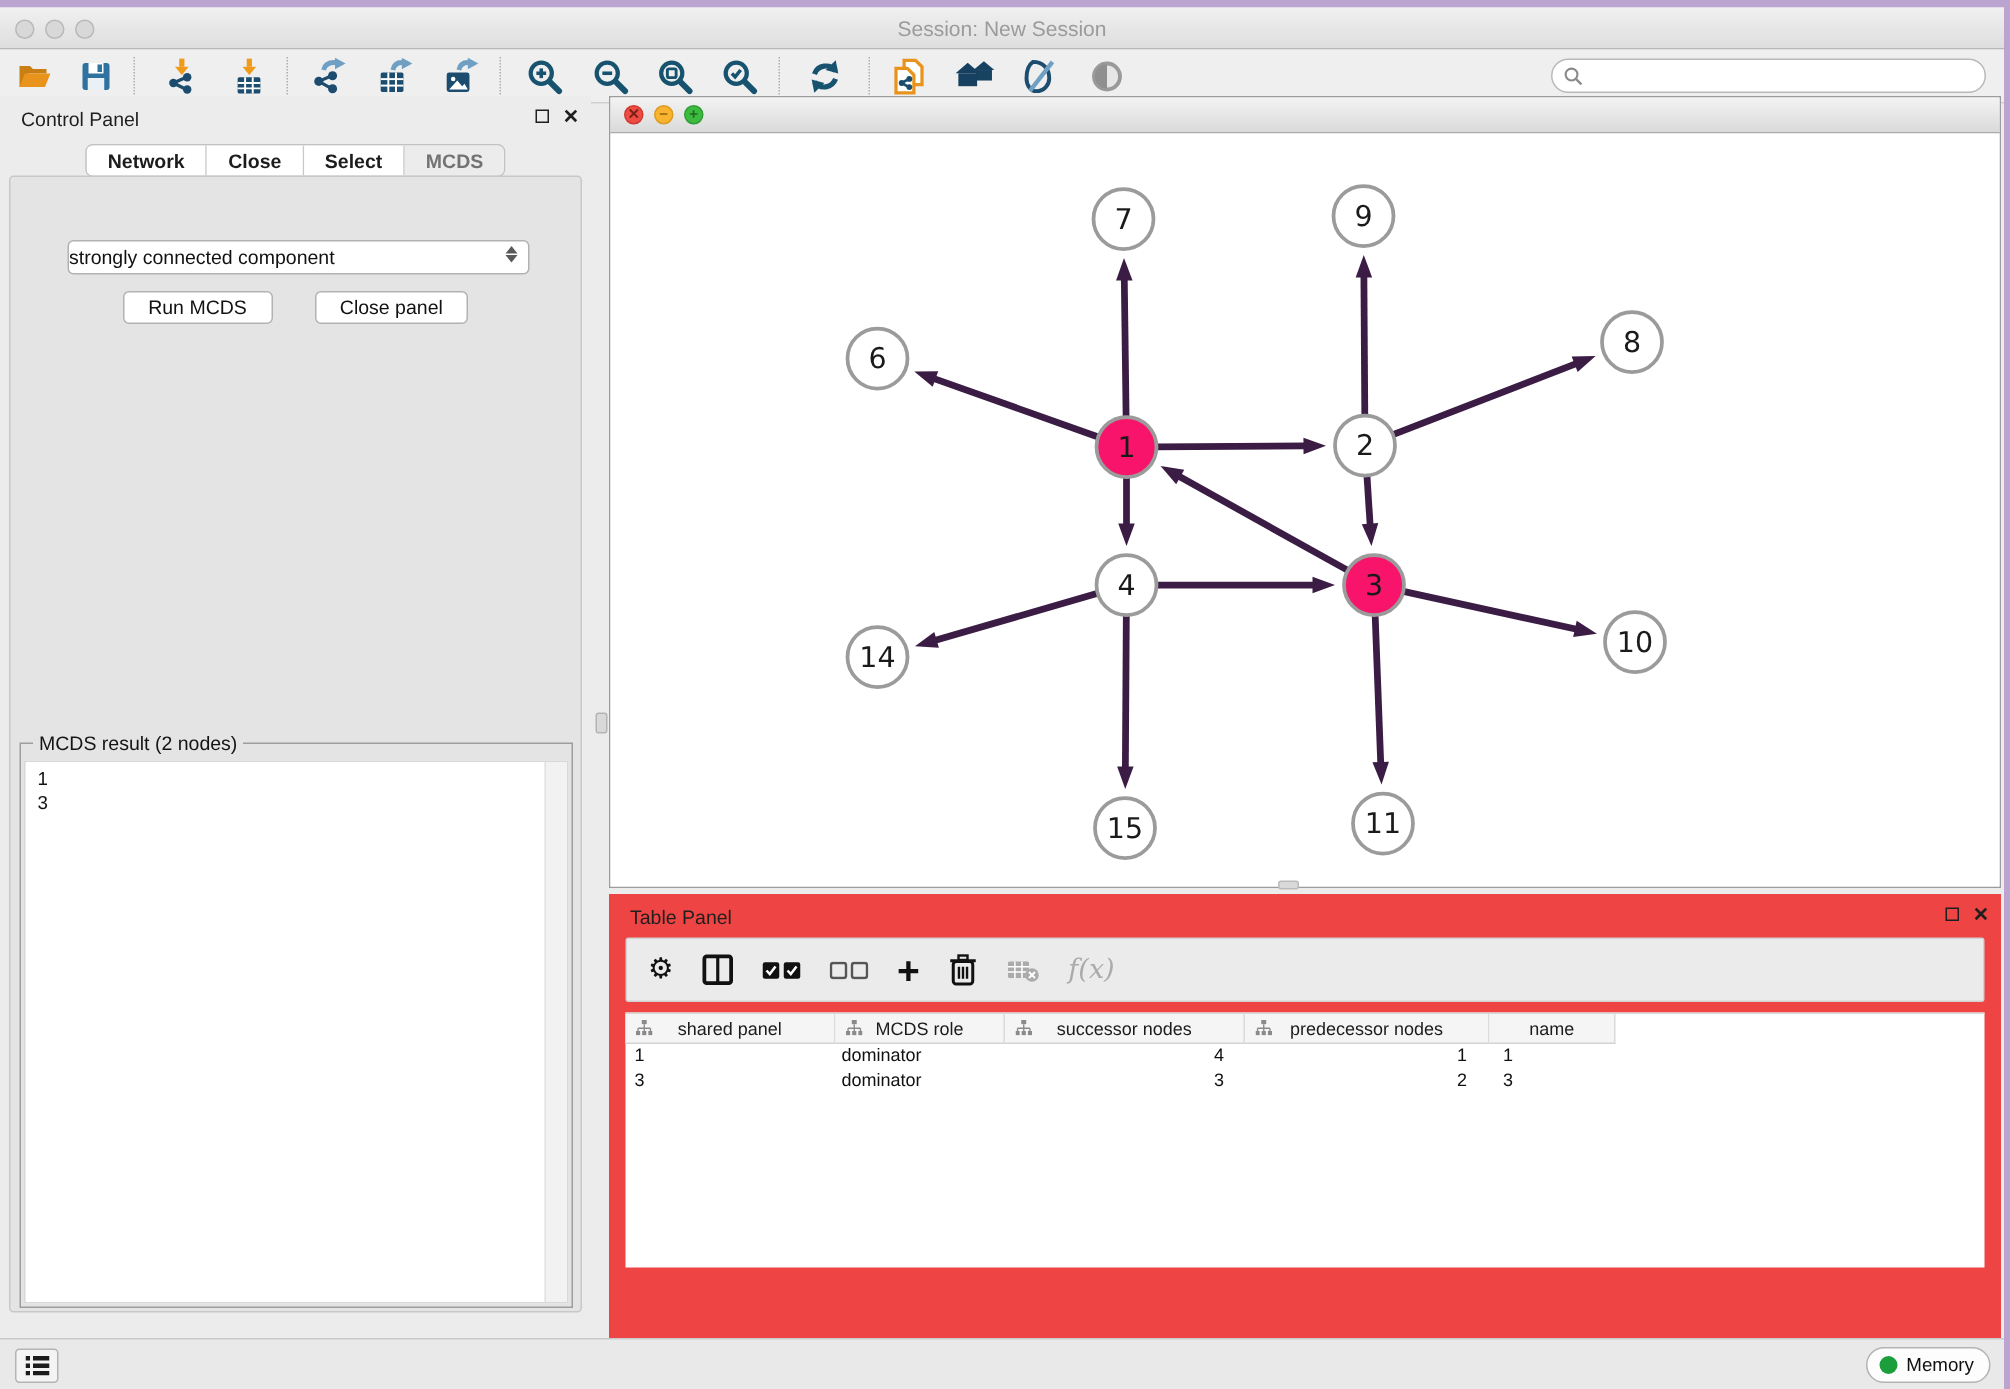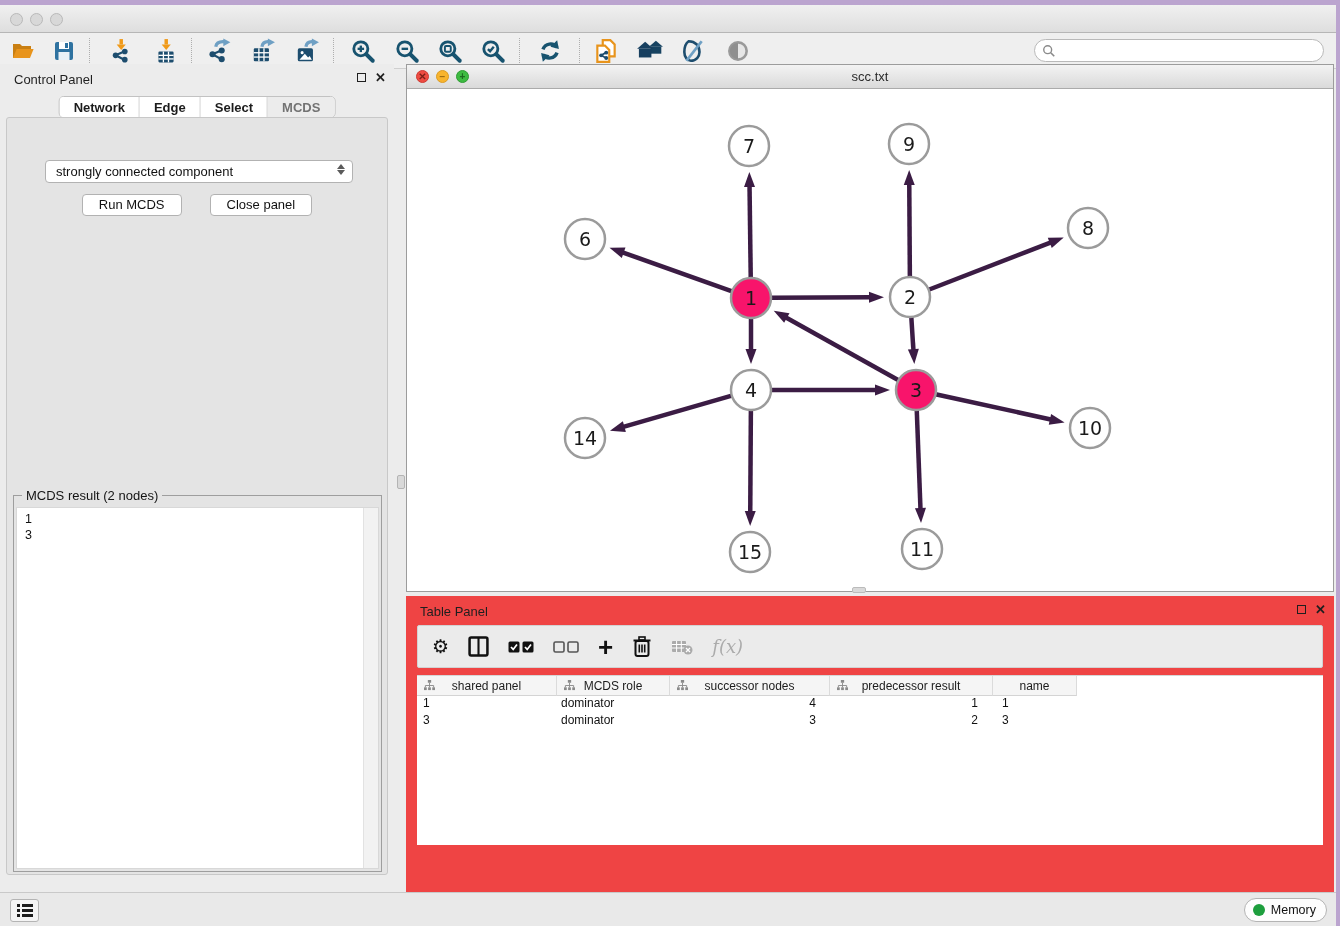--- a/index.html
+++ b/index.html
@@ -32,21 +32,21 @@
   .ph-icons { position:absolute; right:8px; top:8px; display:flex; gap:9px; align-items:center; }
   .float-ic { width:9px; height:9px; border:1.6px solid #1f1f1f; }
   .close-ic { font-size:13px; font-weight:bold; color:#1f1f1f; line-height:11px; }
   .ctabs { position:absolute; left:50%; transform:translateX(-50%); top:32px; display:flex; height:22px;
     border:1px solid #c2c2c2; border-radius:5px; overflow:hidden; background:#fff; }
   .ctabs .seg { padding:0 14px; font-size:13px; font-weight:bold; color:#1c1c1c; line-height:21px; border-right:1px solid #c9c9c9; background:#fff; }
   .ctabs .seg:last-child { border-right:none; }
   .ctabs .seg.active { background:#ECECEC; color:#737373; }
   .cbody { position:absolute; left:6px; top:53px; width:382px; height:758px; background:#E4E4E4; border:1px solid #c8c8c8; border-radius:3px; }
   .optlabel { position:absolute; left:0; right:0; top:19px; text-align:center; font-size:13.5px; color:#141414; }
-  .select { position:absolute; left:38px; top:42px; width:308px; height:23px; background:#fff; border:1px solid #b2b2b2; border-radius:4px; font-size:13px; line-height:21px; padding-left:10px; color:#111; }
+  .select { position:absolute; left:38px; top:42px; width:308px; height:23px; background:#fff; border:1px solid #b2b2b2; border-radius:4px; font-size:13px; line-height:21px; color:#111; }
   .select .arrows { position:absolute; right:7px; top:3px; display:flex; flex-direction:column; gap:1px; }
   .select .arrows i { width:0; height:0; border-left:4px solid transparent; border-right:4px solid transparent; }
   .select .arrows i.up { border-bottom:5px solid #5a5a5a; }
   .select .arrows i.dn { border-top:5px solid #5a5a5a; }
   .btnrow { position:absolute; left:0; right:0; top:76px; display:flex; justify-content:center; gap:28px; }
   .pbtn { height:22px; padding:0 16px; background:#fff; border:1px solid #b2b2b2; border-radius:4px; font-size:13px; color:#111; line-height:20px; }
   .groupbox { position:absolute; left:6px; top:377px; width:369px; height:377px; border:1px solid #9e9e9e;padding-left:36px; }
   .gb-label { position:absolute; left:8px; top:-8px; background:#E4E4E4; padding:0 4px; font-size:13px; color:#141414; }
   .gb-white { position:absolute; left:2px; right:2px; top:11px; bottom:2px; background:#fff; border:1px solid #d8d8d8; }
   .gb-lines { padding:3px 0 0 8px; font-size:12.5px; line-height:16px; color:#111; }
@@ -89,20 +89,21 @@
 <body>
 
 <div class="app">
 
   <div class="titlebar">
     <div class="lights">
       <div class="light"></div>
       <div class="light"></div>
       <div class="light"></div>
     </div>
+    <div class="title">Session: New Session</div>
   </div>
 
   <div class="toolbar">
     <div class="tbtn" style="left:4px">
       <svg width="26" height="24" viewBox="0 0 24 24">
           <path d="M2 19V5h7l2 2h9v3H8l-3 9z" fill="#c97f12"></path>
           <path d="M5.6 10h17L19 19H2z" fill="#E8941C"></path>
         </svg>
     </div>
     <div class="tbtn" style="left:45px">
@@ -263,21 +264,21 @@
   <div class="cpanel">
     <div class="panel-head">
       <div class="ph-title">Control Panel</div>
       <div class="ph-icons">
         <div class="float-ic"></div>
         <div class="close-ic">✕</div>
       </div>
     </div>
     <div class="ctabs">
         <div class="seg">Network</div>
-        <div class="seg">Edge</div>
+        <div class="seg">Close</div>
         <div class="seg">Select</div>
         <div class="seg active">MCDS</div>
       </div>
     <div class="cbody">
       <div class="select">
         <span>strongly connected component</span>
         <span class="arrows">
             <i class="up"></i>
             <i class="dn"></i>
           </span>
@@ -306,21 +307,20 @@
         <div class="light red">
             <span>✕</span>
           </div>
         <div class="light yel">
             <span>−</span>
           </div>
         <div class="light grn">
             <span>+</span>
           </div>
       </div>
-      <div class="title">scc.txt</div>
     </div>
     <div class="canvas">
       <svg id="graph" width="926" height="502">
           <line x1="343.73686488259426" y1="189.001731077166" x2="342.51311347894114" y2="95.9966243995263" stroke="#3B1C44" stroke-width="4.5"></line>
           <polygon points="342.34207565262744,82.9977495996842 348.0389509444611,97.92408913452311 337.03990303690233,98.06881344909627" fill="#3B1C44"></polygon>
           <line x1="325.15491001263825" y1="202.30204632979311" x2="214.74792547535543" y2="163.06100965690342" stroke="#3B1C44" stroke-width="4.5"></line>
           <polygon points="202.4986169835703,158.70733977126895 218.4743717333985,158.54840527739964 214.79049721478472,168.9132047704486" fill="#3B1C44"></polygon>
           <line x1="363.999604457761" y1="208.87421632416502" x2="464.00077130736605" y2="208.24527816787818" stroke="#3B1C44" stroke-width="4.5"></line>
           <polygon points="477.0005142049107,208.16351877858546 462.0354013724446,213.75774776134597 461.96622035073534,202.7579653095774" fill="#3B1C44"></polygon>
           <line x1="344" y1="229" x2="344" y2="262" stroke="#3B1C44" stroke-width="4.5"></line>
@@ -493,21 +493,21 @@
                 <rect x="9" y="8" width="3" height="3"></rect>
               </g>
               <g stroke="#8a8a8a" stroke-width="1">
                 <line x1="6" y1="3" x2="6" y2="6"></line>
                 <line x1="1.5" y1="6" x2="10.5" y2="6"></line>
                 <line x1="1.5" y1="6" x2="1.5" y2="8"></line>
                 <line x1="6" y1="6" x2="6" y2="8"></line>
                 <line x1="10.5" y1="6" x2="10.5" y2="8"></line>
               </g>
             </svg>
-            <span>predecessor result</span>
+            <span>predecessor nodes</span>
           </div>
           <div class="th" style="width: 84px;">
             <span>name</span>
           </div>
         </div>
       <div>
           <div class="trow">
             <div class="td" style="width: 140px; text-align: left; padding: 0px 0px 0px 6px;">1</div>
             <div class="td" style="width: 113px; text-align: left; padding: 0px 0px 0px 4px;">dominator</div>
             <div class="td" style="width: 160px; text-align: right; padding: 0px 14px 0px 0px;">4</div>

